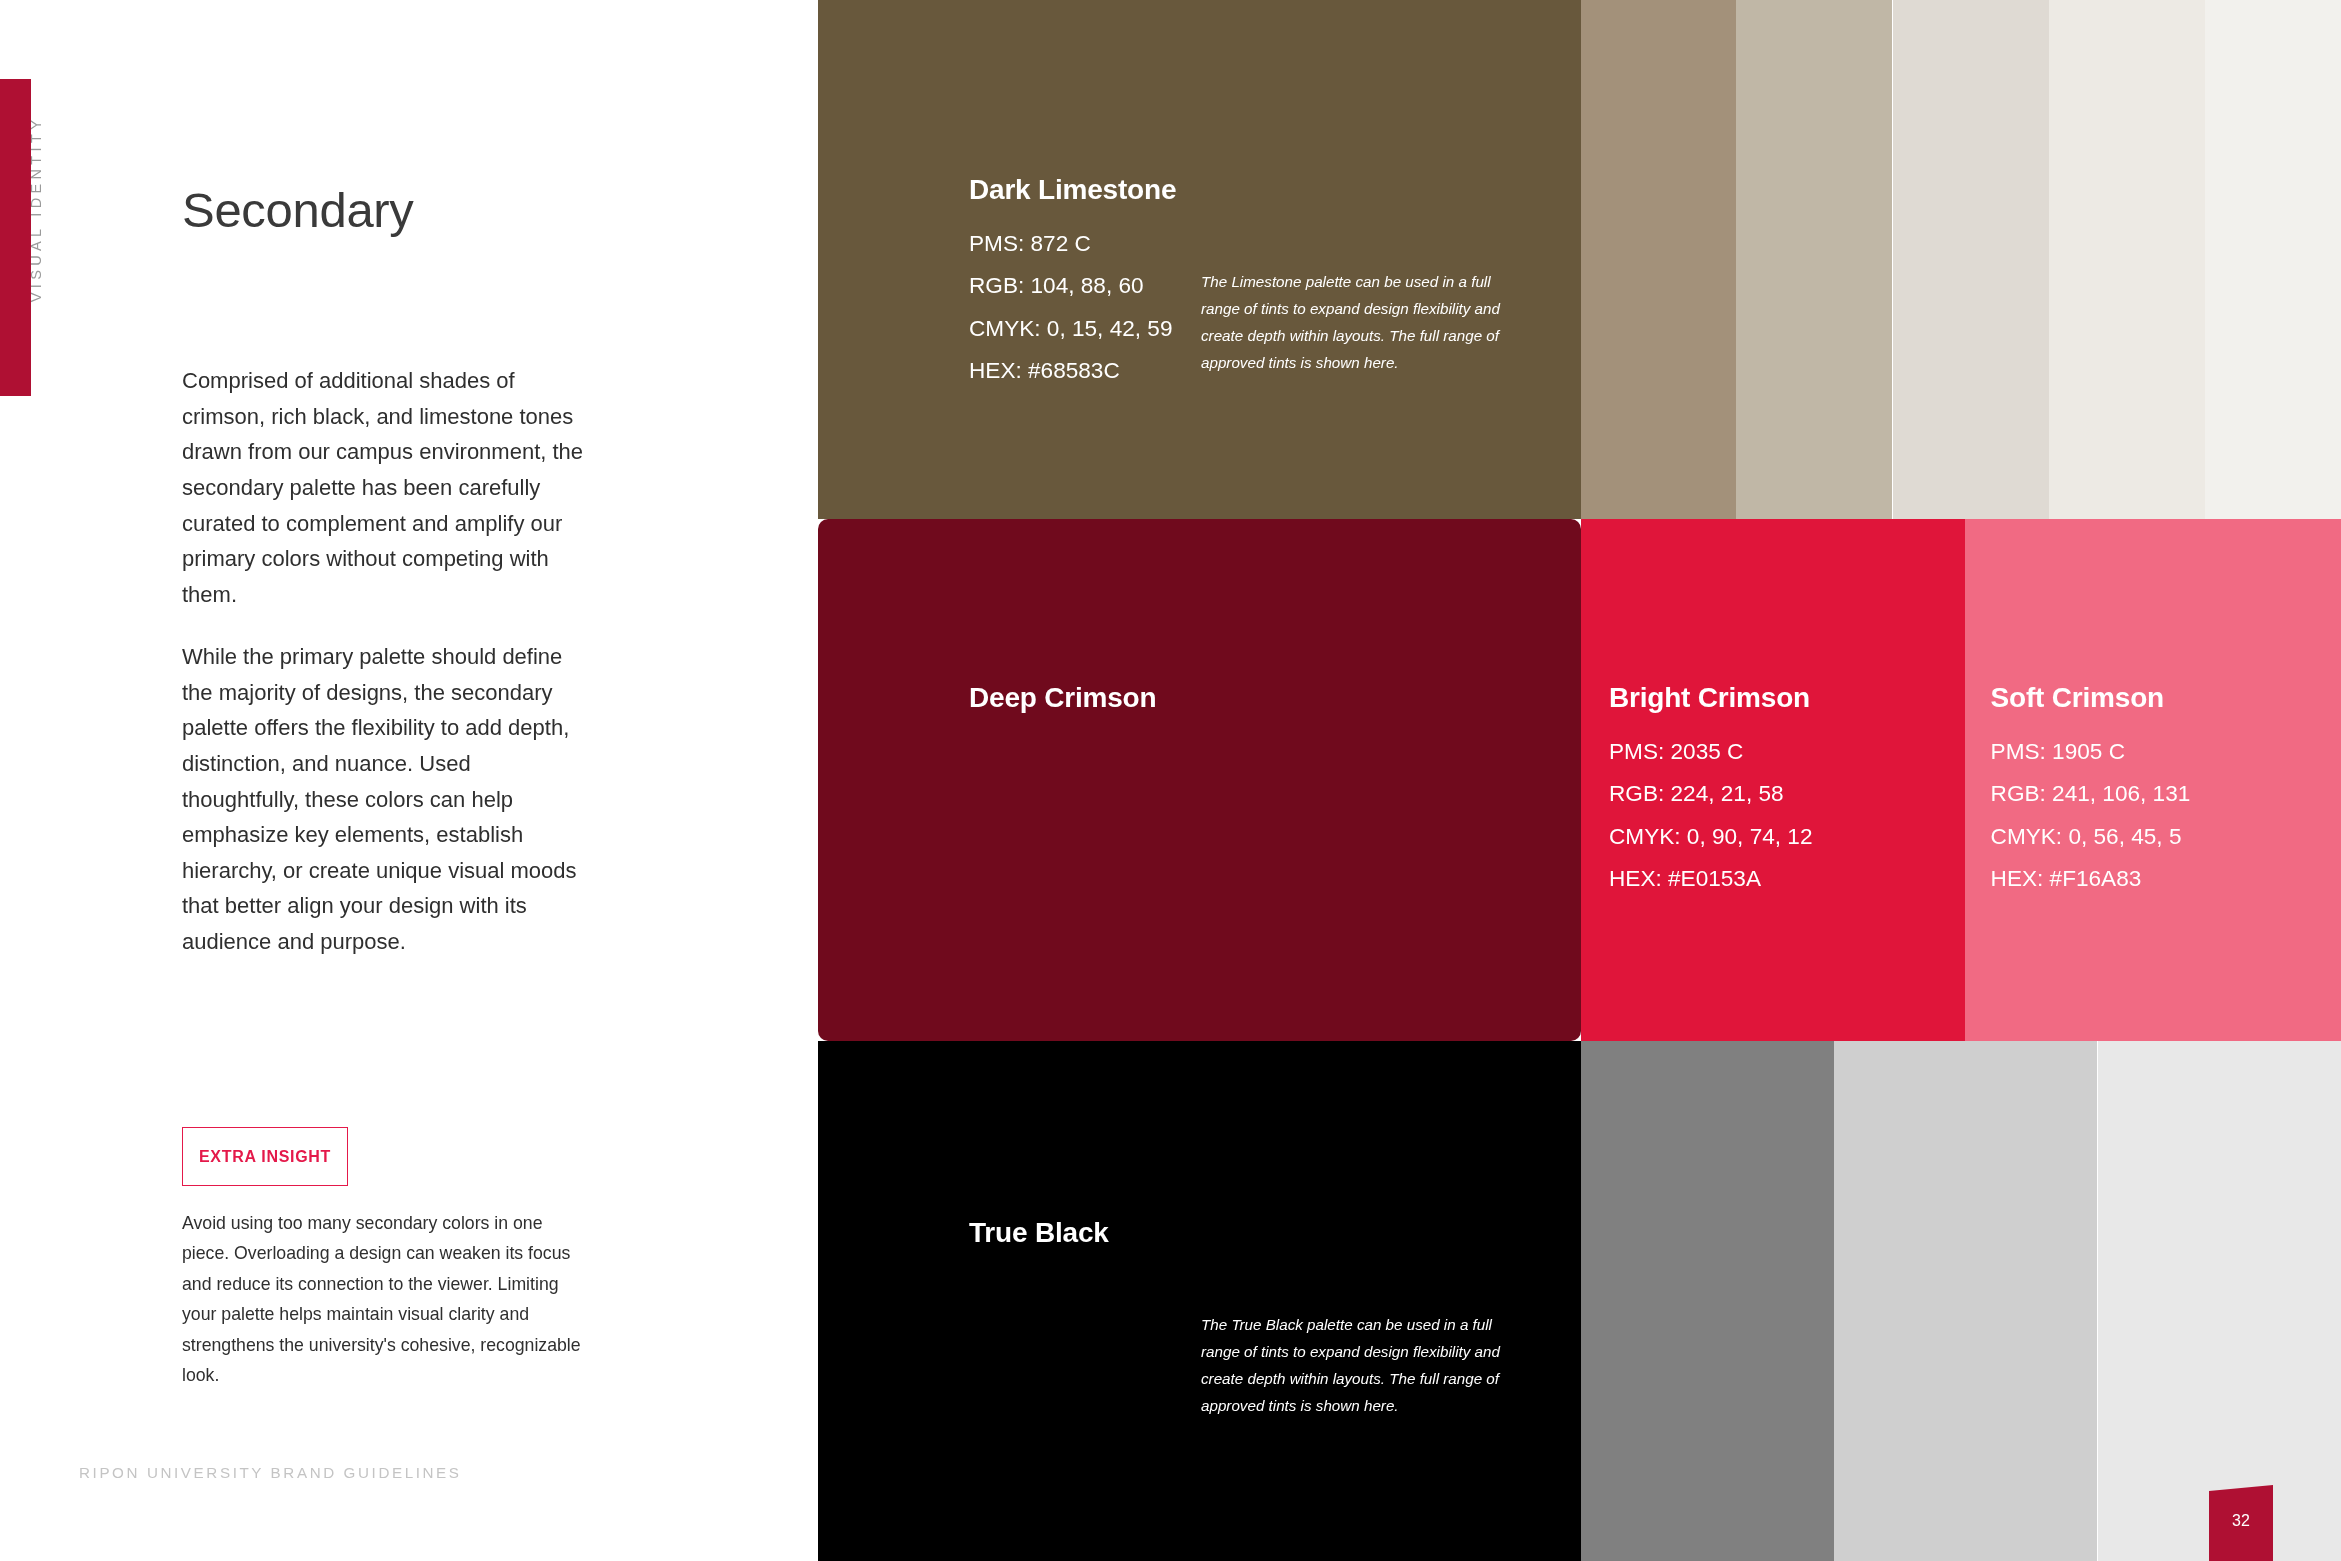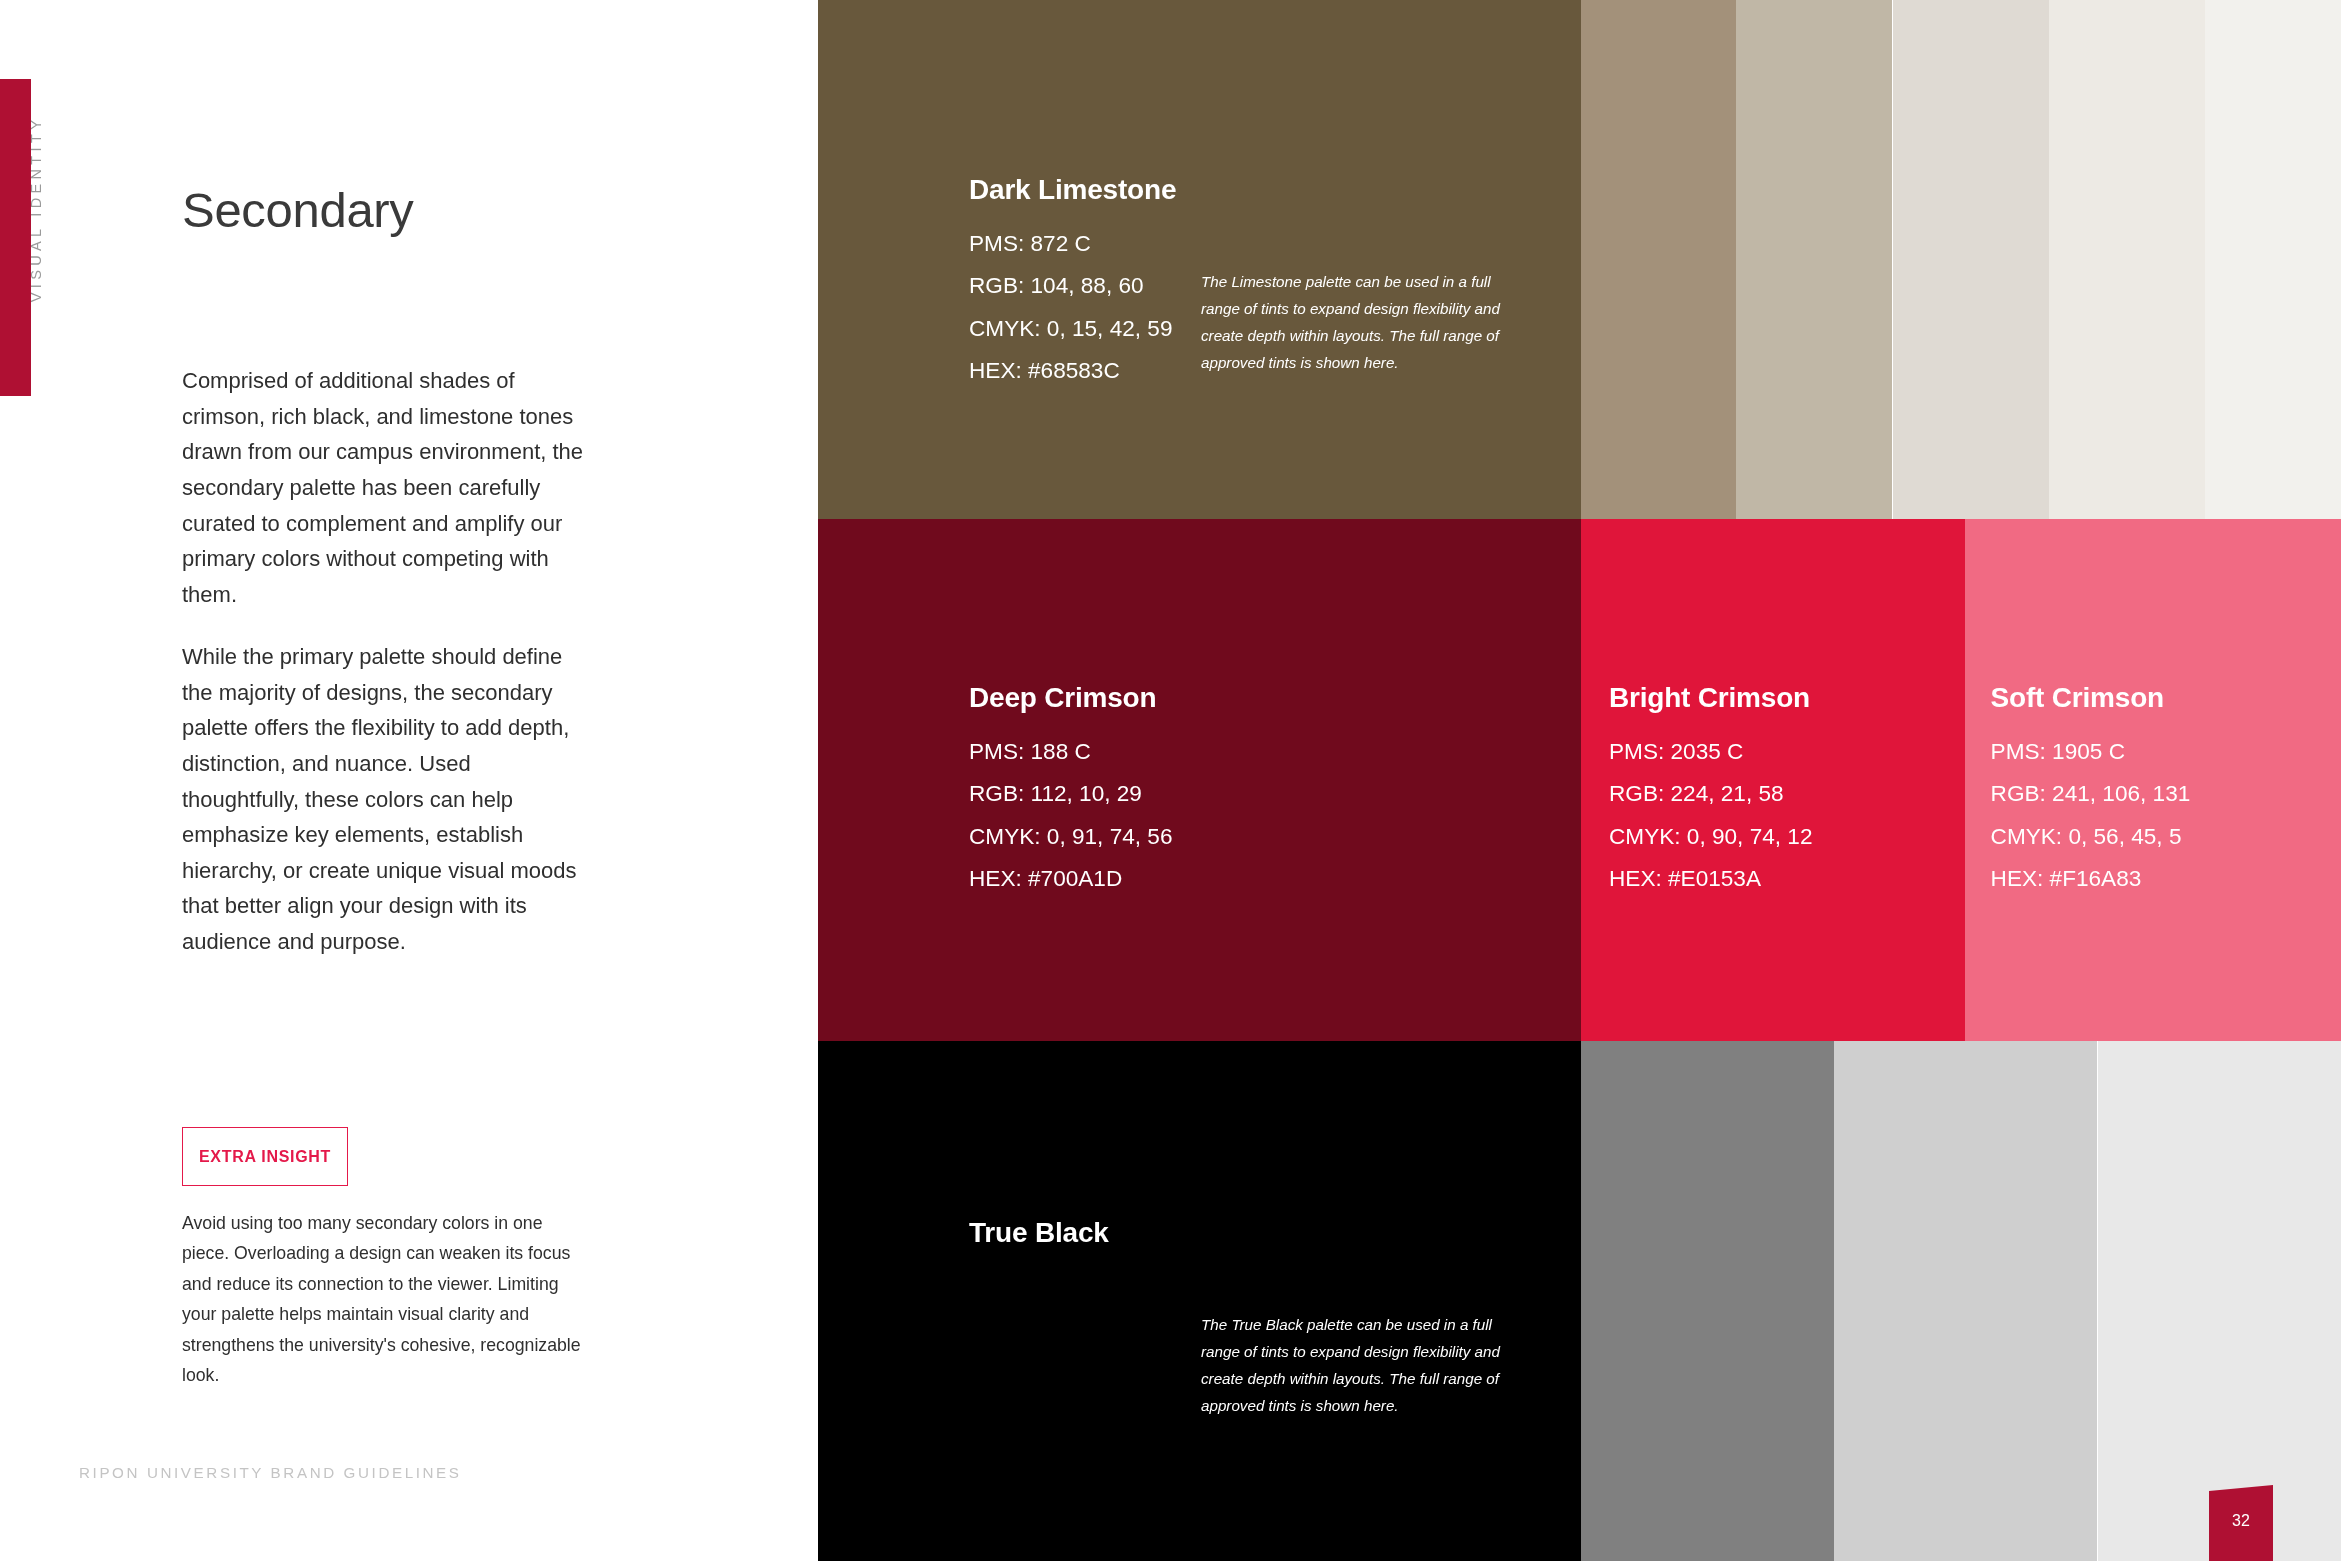--- a/index.html
+++ b/index.html
@@ -149,29 +149,23 @@
         </div>
       </div>
       <div class="cell" id="tint-ls-0" style="left: 763px; width: 156px; background: rgb(163, 145, 122);"></div>
       <div class="cell" id="tint-ls-1" style="left: 918px; width: 156px; background: rgb(192, 183, 166);"></div>
       <div class="cell" id="tint-ls-2" style="left: 1075px; width: 156px; background: rgb(223, 218, 211);"></div>
       <div class="cell" id="tint-ls-3" style="left: 1231px; width: 156px; background: rgb(237, 234, 228);"></div>
       <div class="cell" id="tint-ls-4" style="left: 1387px; width: 137px; background: rgb(242, 241, 237);"></div>
     </div>
 
     <div class="band" id="band-crimson">
-      <div class="cell" id="cell-deep" style="left: 0px; width: 763px; background: rgb(112, 10, 29);">
+      <div class="cell" id="cell-deep" style="left: 0px; width: 763px; background: rgb(112, 10, 29); border-radius: 10px;">
         <div class="swatch-text">
           <div class="sw-name" style="left:151px; top:163px;">Deep Crimson</div>
-          <div class="sw-specs" style="left:151px; top:212px;">
-            <div>PMS: 188 C</div>
-            <div>RGB: 112, 10, 29</div>
-            <div>CMYK: 0, 91, 74, 56</div>
-            <div>HEX: #700A1D</div>
-          </div>
         </div>
       </div>
       <div class="cell" id="cell-bright" style="left: 763px; width: 384px; background: rgb(224, 21, 58);">
         <div class="swatch-text">
           <div class="sw-name" style="left:28px; top:163px;">Bright Crimson</div>
           <div class="sw-specs" style="left:28px; top:212px;">
             <div>PMS: 2035 C</div>
             <div>RGB: 224, 21, 58</div>
             <div>CMYK: 0, 90, 74, 12</div>
             <div>HEX: #E0153A</div>

